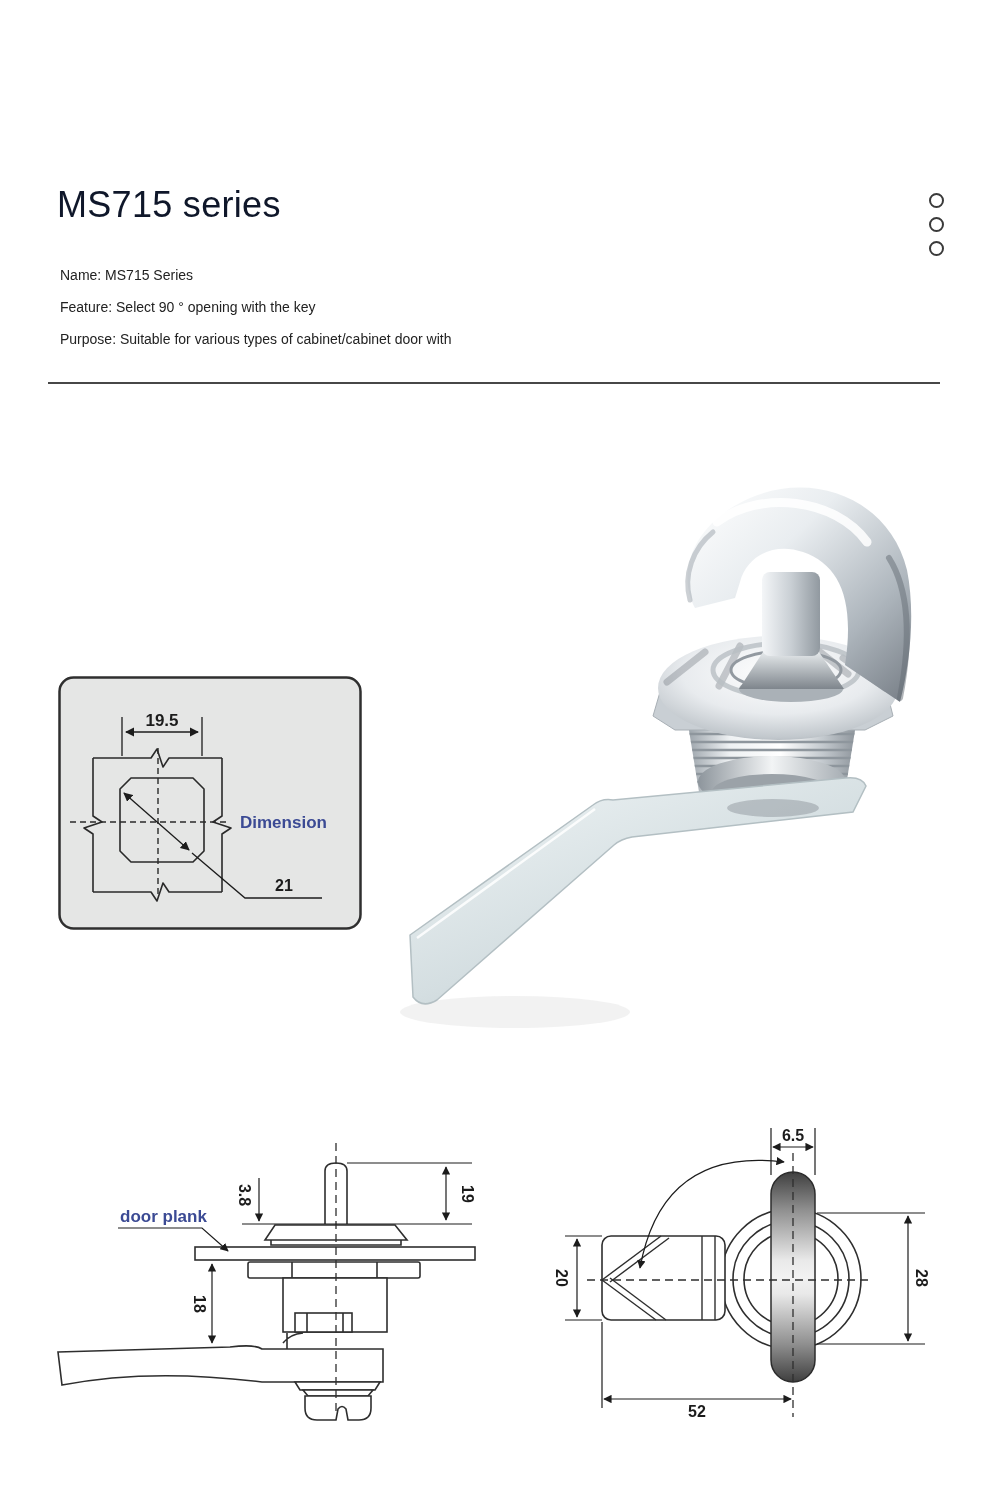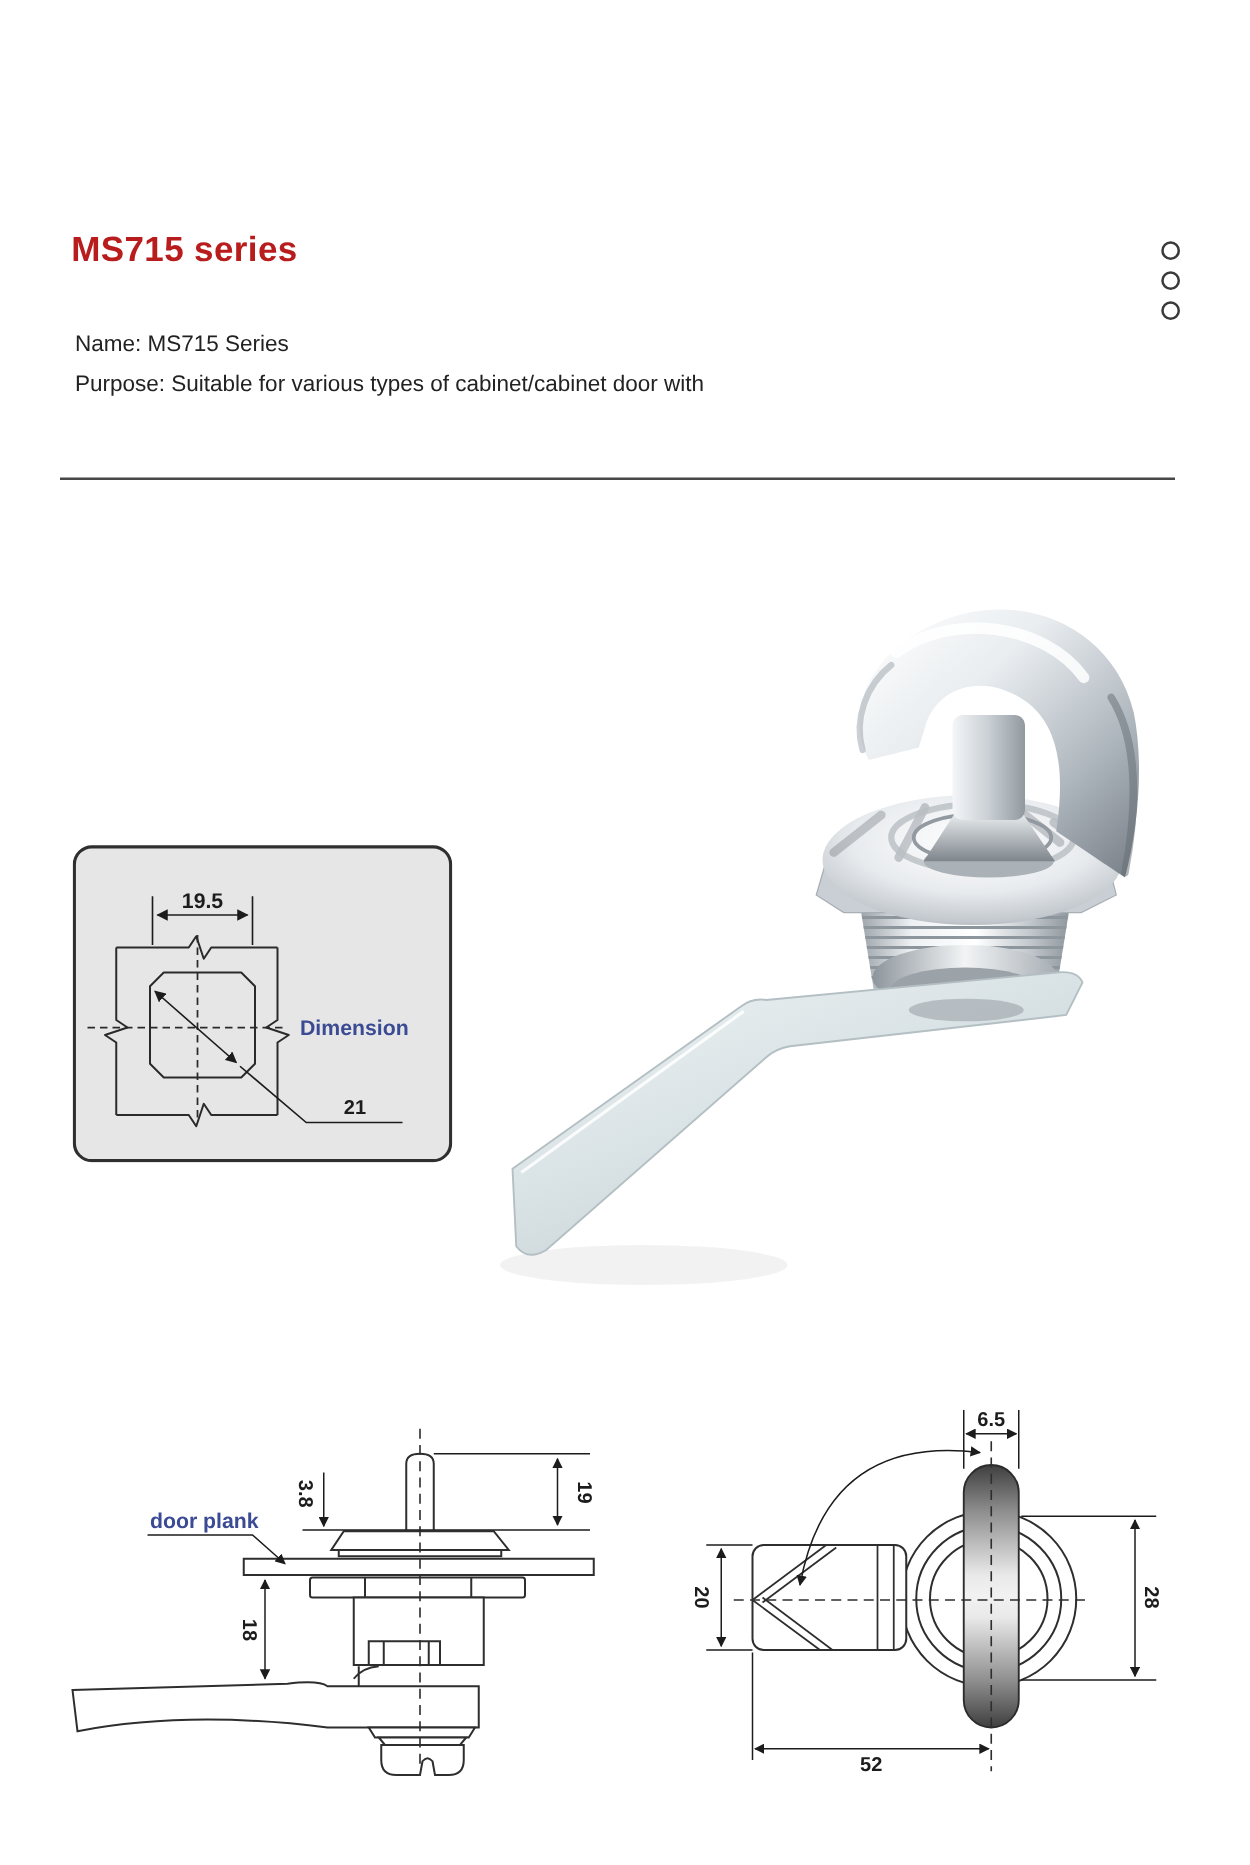--- a/index.html
+++ b/index.html
@@ -1,21 +1,21 @@
 <!DOCTYPE html>
 <html><head>
 <meta charset="utf-8">
 <style>
   html,body{margin:0;padding:0;background:#ffffff;}
   #page{position:relative;width:1000px;height:1492px;background:#ffffff;overflow:hidden;
         font-family:"Liberation Sans",sans-serif;margin:0 auto;}
-  .title{position:absolute;left:57px;top:184px;font-size:28px;font-weight:700;color:#b91c1c;letter-spacing:.3px;}
+  .title{position:absolute;left:57px;top:184px;font-size:36px;font-weight:400;color:#0f172a;letter-spacing:.3px;}
   .dots{position:absolute;left:929px;top:193px;display:flex;flex-direction:column;gap:9px;}
   .dot{width:11px;height:11px;border:2px solid #3a3a3a;border-radius:50%;background:#ffffff;}
-  .info{position:absolute;left:60px;top:259px;font-size:18px;color:#222222;line-height:32px;}
+  .info{position:absolute;left:60px;top:259px;font-size:14px;color:#222222;line-height:32px;}
   .rule{position:absolute;left:48px;top:382px;width:892px;height:2px;background:#474747;}
   .abs{position:absolute;}
   svg text{font-family:"Liberation Sans",sans-serif;}
   .dim{font-size:16px;font-weight:700;fill:#1c1c1c;}
   .dimbig{font-size:17px;font-weight:700;fill:#1c1c1c;}
   .blue{fill:#3b4a94;font-weight:700;font-size:17px;}
 </style>
 </head>
 <body>
 
@@ -24,20 +24,21 @@
   <div class="title">MS715 series</div>
 
   <div class="dots">
     <div class="dot"></div>
     <div class="dot"></div>
     <div class="dot"></div>
   </div>
 
   <div class="info">
     <div>Name: MS715 Series</div>
+    <div>Feature: Select 90 ° opening with the key</div>
     <div>Purpose: Suitable for various types of cabinet/cabinet door with</div>
   </div>
 
   <div class="rule"></div>
 
   <svg class="abs" style="left:58px;top:676px" width="304" height="254" viewBox="0 0 304 254">
     <defs>
       <marker id="ar1" viewBox="0 0 10 10" refX="9" refY="5" markerWidth="7" markerHeight="7" orient="auto-start-reverse">
         <path d="M0,0L10,5L0,10Z" fill="#1c1c1c"></path>
       </marker>

